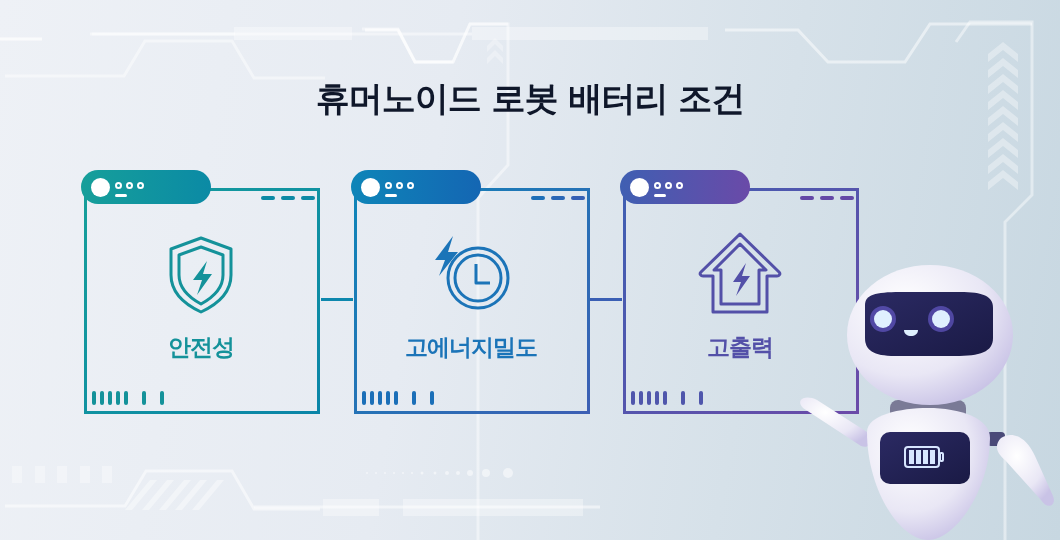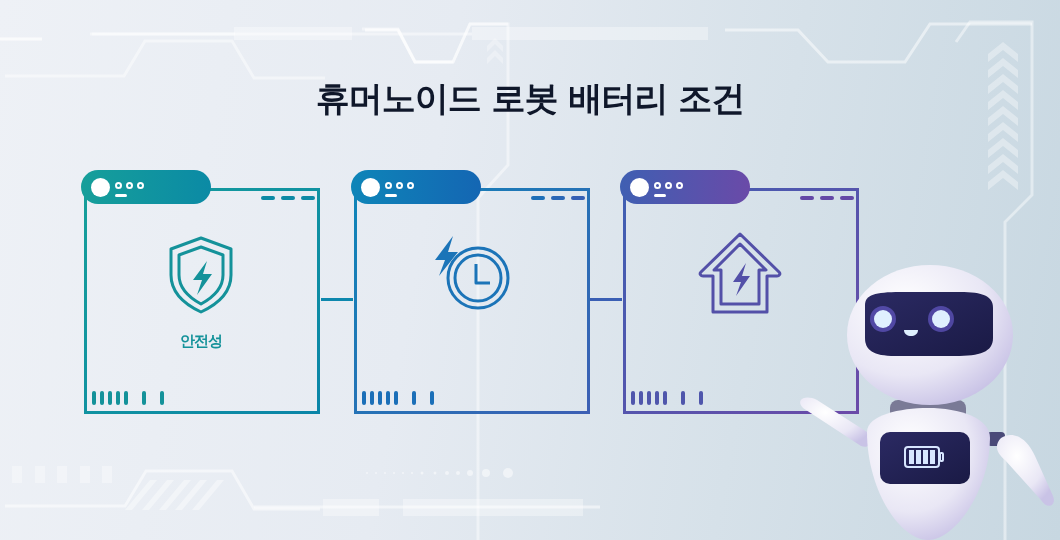--- a/index.html
+++ b/index.html
@@ -21,21 +21,21 @@
   .card .tab {
     position:absolute; left:0; top:0; width:130px; height:34px; border-radius:17px;
   }
   .card .tab .circle { position:absolute; left:10px; top:8px; width:19px; height:19px; border-radius:50%; background:#fff; }
   .card .tab .dots { position:absolute; left:34px; top:12px; display:flex; gap:4px; }
   .card .tab .dots span { width:7px; height:7px; border-radius:50%; border:2px solid #fff; box-sizing:border-box; }
   .card .tab .under { position:absolute; left:34px; top:24px; width:12px; height:3px; border-radius:2px; background:#fff; }
   .card .dashes { position:absolute; right:6px; top:26px; display:flex; gap:6px; }
   .card .dashes span { width:14px; height:4px; border-radius:2px; }
   .card .icon { position:absolute; left:50%; top:58px; transform:translateX(-50%); width:90px; height:90px; }
-  .card .label { position:absolute; left:0; width:240px; top:162px; text-align:center; font-size:15px; font-weight:bold; letter-spacing:-1px; }
+  .card .label { position:absolute; left:0; width:240px; top:162px; text-align:center; font-size:23px; font-weight:bold; letter-spacing:-1px; }
   .card .bars { position:absolute; left:11px; top:221px; display:flex; gap:4px; }
   .card .bars span { width:4px; height:14px; border-radius:2px; }
   .card .bars span.gap { margin-left:10px; }
   .connector { position:absolute; top:298px; height:3px; }
   .robot { position:absolute; left:795px; top:260px; width:265px; height:280px; }
 </style>
 </head>
 <body>
 
 <svg class="bg" width="1060" height="540" viewBox="0 0 1060 540">
@@ -164,20 +164,21 @@
       <span style="background:#1e6fb8"></span>
       <span style="background:#2a67b6"></span>
       <span style="background:#3560b4"></span>
     </div>
   <svg class="icon" viewBox="0 0 90 90">
     <circle cx="52" cy="50" r="30" fill="none" stroke="#1b74b8" stroke-width="3"></circle>
     <circle cx="52" cy="50" r="23" fill="none" stroke="#1b74b8" stroke-width="3"></circle>
     <path d="M50 36 L50 55 L64 55" fill="none" stroke="#1b74b8" stroke-width="3" stroke-linejoin="round"></path>
     <path d="M27 8 L9 32 L19 32 L13 48 L32 24 L22 24 Z" fill="#1b74b8"></path>
   </svg>
+  <div class="label" style="color:#1b74b8;">고에너지밀도</div>
   <div class="bars">
     <span style="background:#1b6fb8"></span>
       <span style="background:#1b6fb8"></span>
       <span style="background:#1b6fb8"></span>
       <span style="background:#1b6fb8"></span>
       <span style="background:#1b6fb8"></span>
       <span class="gap" style="background:#1b6fb8"></span>
       <span class="gap" style="background:#1b6fb8"></span>
   </div>
 </div>
@@ -196,20 +197,21 @@
   <div class="dashes">
       <span style="background:#6448a6"></span>
       <span style="background:#6448a6"></span>
       <span style="background:#6448a6"></span>
     </div>
   <svg class="icon" viewBox="0 0 90 90">
     <path d="M45 6 L84 44 C86 46 84 48 82 48 L72 48 L72 84 L18 84 L18 48 L8 48 C6 48 4 46 6 44 Z" fill="none" stroke="#5350a8" stroke-width="3" stroke-linejoin="round"></path>
     <path d="M45 16 L71 42 L64 42 L64 76 L26 76 L26 42 L19 42 Z" fill="none" stroke="#5350a8" stroke-width="3" stroke-linejoin="round"></path>
     <path d="M51 35 L38 54 L46 54 L41 68 L55 48 L47 48 Z" fill="#5350a8"></path>
   </svg>
+  <div class="label" style="color:#5350a8;">고출력</div>
   <div class="bars">
     <span style="background:#4f56ac"></span>
       <span style="background:#4f56ac"></span>
       <span style="background:#4f56ac"></span>
       <span style="background:#4f56ac"></span>
       <span style="background:#4f56ac"></span>
       <span class="gap" style="background:#4f56ac"></span>
       <span class="gap" style="background:#4f56ac"></span>
   </div>
 </div>

